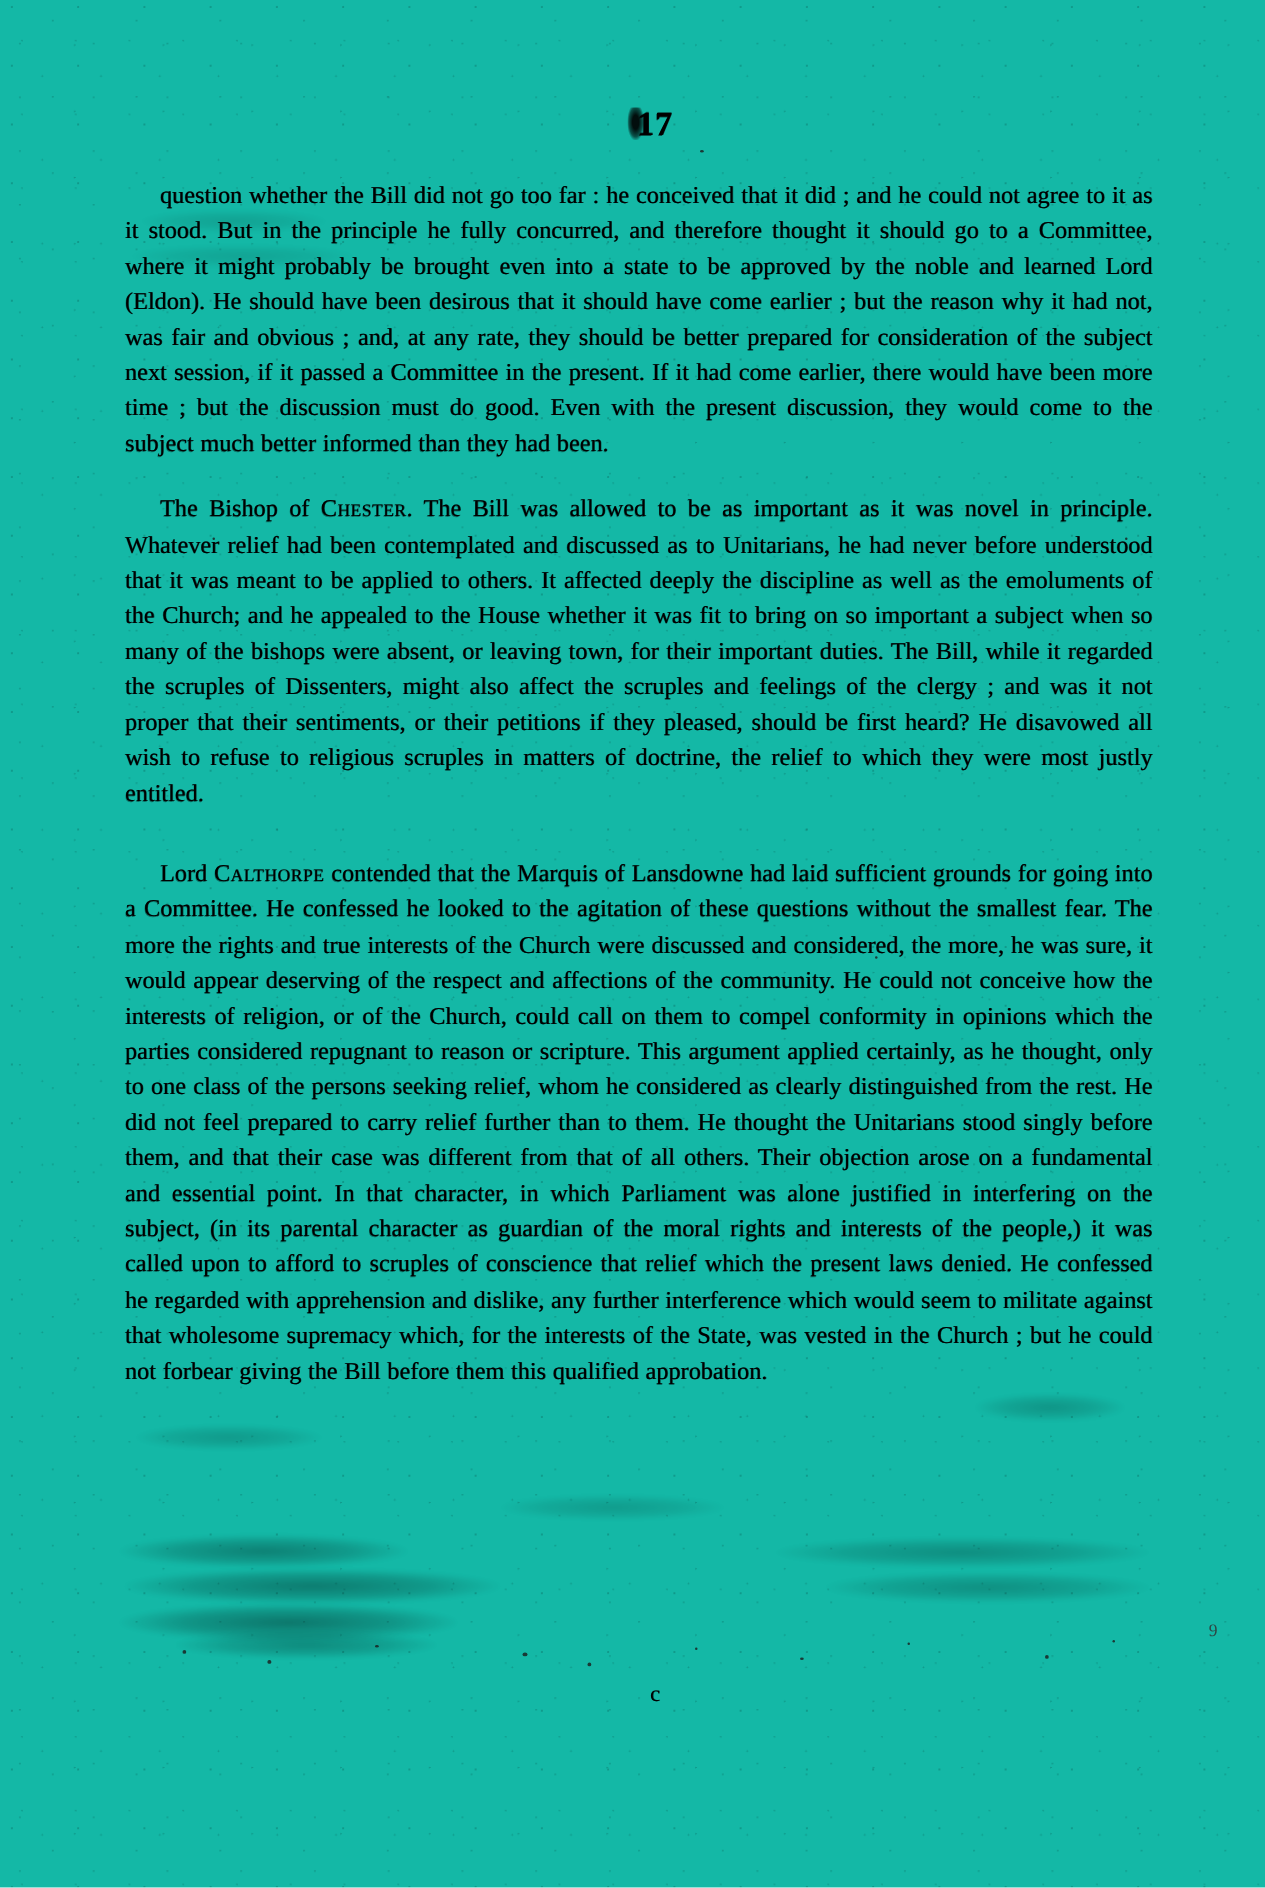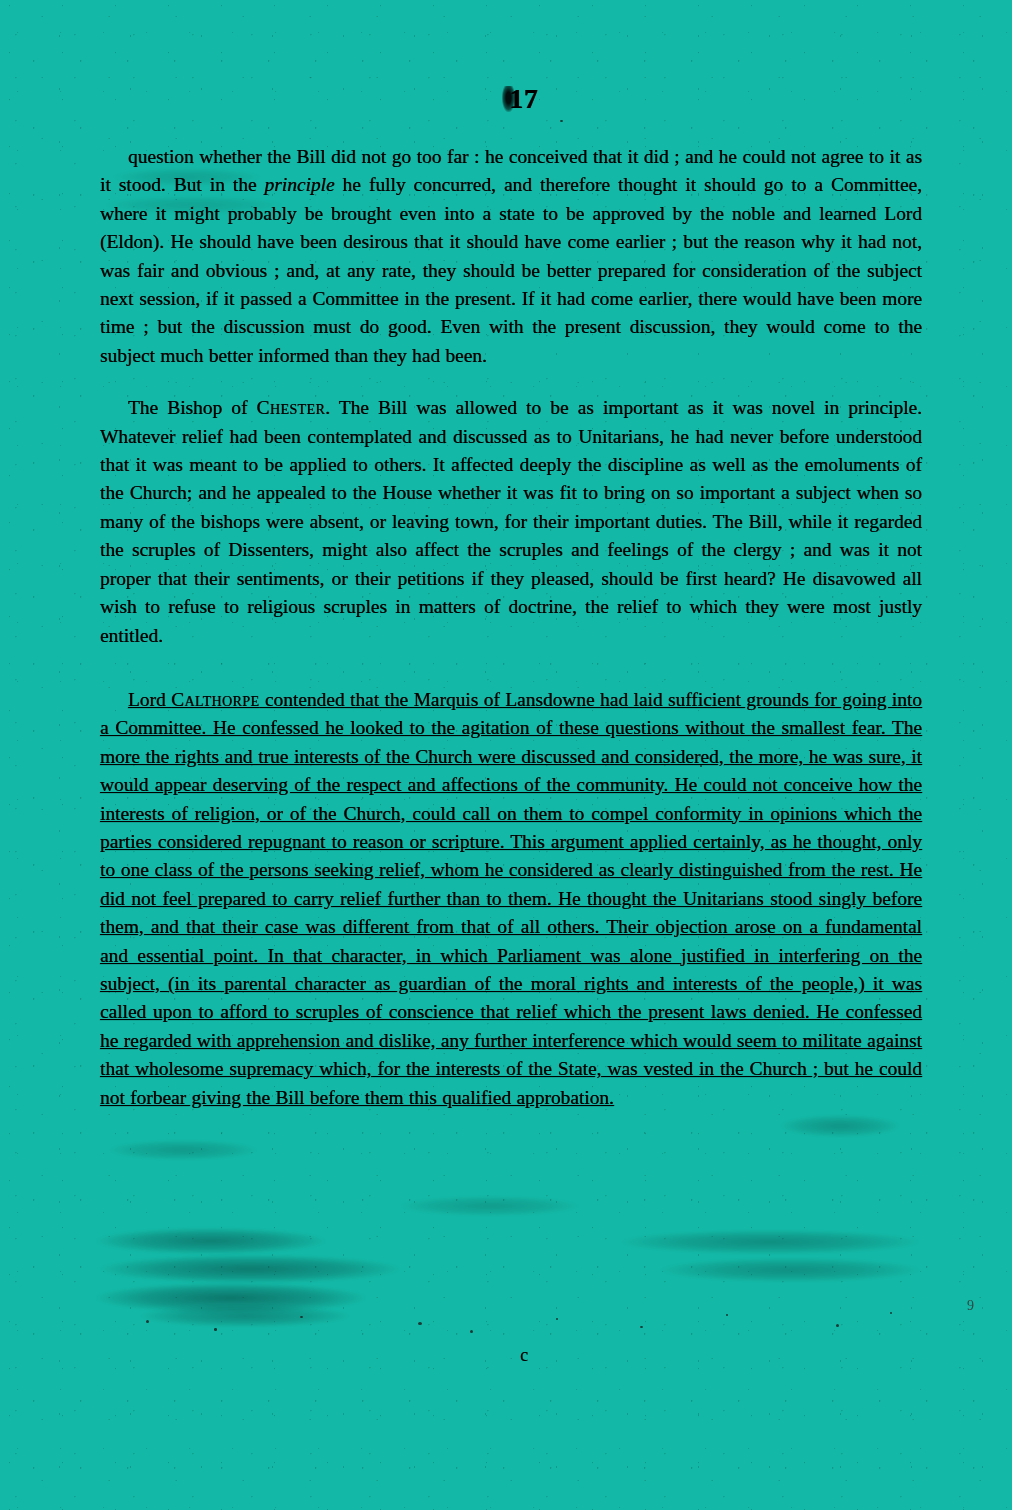--- a/index.html
+++ b/index.html
@@ -84,21 +84,21 @@
     filter: blur(0.18px) contrast(135%);
   }
   p.para + p.para { margin-top: 24px; }
 
   .indent { display: inline-block; width: 28px; }
 
   .smallcaps {
     font-variant: small-caps;
     letter-spacing: 0.4px;
   }
-  .ital { font-style: italic; }
+  .ital { }
 
   
   .ink-1 { }
   .ink-2 { }
   .ink-3 { }
 
   
   .smear {
     position: absolute;
     pointer-events: none;
@@ -150,21 +150,21 @@
   <div class="textblock">
 
     <p class="para ink-1">
       <span class="indent"></span><span>question whether the Bill did not go too far : he conceived that it did ; and he could not agree to it as it stood.  But in the </span><span class="ital">principle</span><span> he fully concurred, and therefore thought it should go to a Committee, where it might probably be brought even into a state to be approved by the noble and learned Lord (Eldon).  He should have been desirous that it should have come earlier ; but the reason why it had not, was fair and obvious ; and, at any rate, they should be better prepared for consideration of the subject next session, if it passed a Committee in the present.  If it had come earlier, there would have been more time ; but the discussion must do good.  Even with the present discussion, they would come to the subject much better informed than they had been.</span>
     </p>
 
     <p class="para ink-2" style="margin-top:24px;">
       <span class="indent"></span><span>The Bishop of </span><span class="smallcaps">Chester</span><span>.  The Bill was allowed to be as important as it was novel in principle.  Whatever relief had been contemplated and discussed as to Unitarians, he had never before understood that it was meant to be applied to others.  It affected deeply the discipline as well as the emoluments of the Church; and he appealed to the House whether it was fit to bring on so important a subject when so many of the bishops were absent, or leaving town, for their important duties.  The Bill, while it regarded the scruples of Dissenters, might also affect the scruples and feelings of the clergy ; and was it not proper that their sentiments, or their petitions if they pleased, should be first heard?  He disavowed all wish to refuse to religious scruples in matters of doctrine, the relief to which they were most justly entitled.</span>
     </p>
 
-    <p class="para ink-3" style="margin-top:36px;text-decoration:underline;">
+    <p class="para ink-3" style="margin-top:36px;">
       <span class="indent"></span><span>Lord </span><span class="smallcaps">Calthorpe</span><span> contended that the Marquis of Lansdowne had laid sufficient grounds for going into a Committee.  He confessed he looked to the agitation of these questions without the smallest fear.  The more the rights and true interests of the Church were discussed and considered, the more, he was sure, it would appear deserving of the respect and affections of the community.  He could not conceive how the interests of religion, or of the Church, could call on them to compel conformity in opinions which the parties considered repugnant to reason or scripture.  This argument applied certainly, as he thought, only to one class of the persons seeking relief, whom he considered as clearly distinguished from the rest.  He did not feel prepared to carry relief further than to them.  He thought the Unitarians stood singly before them, and that their case was different from that of all others.  Their objection arose on a fundamental and essential point.  In that character, in which Parliament was alone justified in interfering on the subject, (in its parental character as guardian of the moral rights and interests of the people,) it was called upon to afford to scruples of conscience that relief which the present laws denied.  He confessed he regarded with apprehension and dislike, any further interference which would seem to militate against that wholesome supremacy which, for the interests of the State, was vested in the Church ; but he could not forbear giving the Bill before them this qualified approbation.</span>
     </p>
   </div>
 
   <div class="smear" style="left:96px;  top:1228px; width:230px; height:26px; opacity:.55;"></div>
   <div class="smear" style="left:100px; top:1255px; width:300px; height:28px; opacity:.6;"></div>
   <div class="smear" style="left:96px;  top:1283px; width:270px; height:30px; opacity:.65;"></div>
   <div class="smear" style="left:620px; top:1230px; width:300px; height:24px; opacity:.42;"></div>
   <div class="smear" style="left:660px; top:1258px; width:260px; height:24px; opacity:.40;"></div>
   <div class="smear" style="left:400px; top:1196px; width:180px; height:20px; opacity:.28;"></div>

